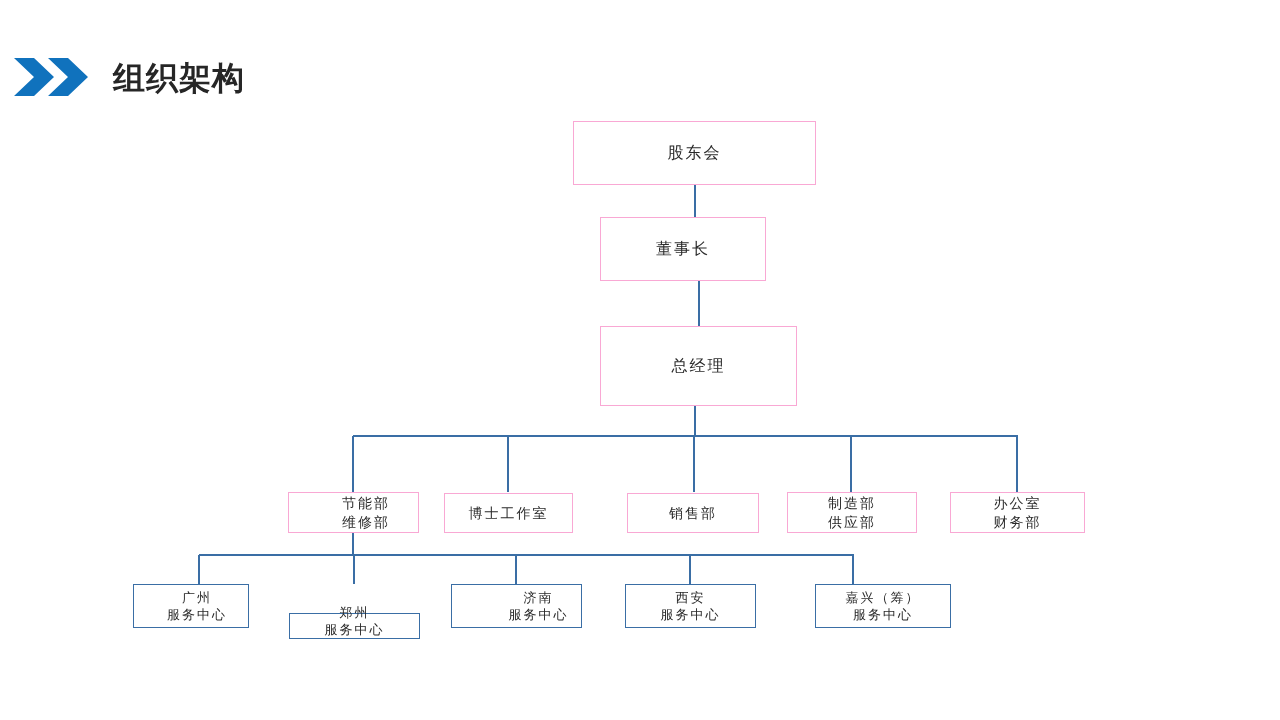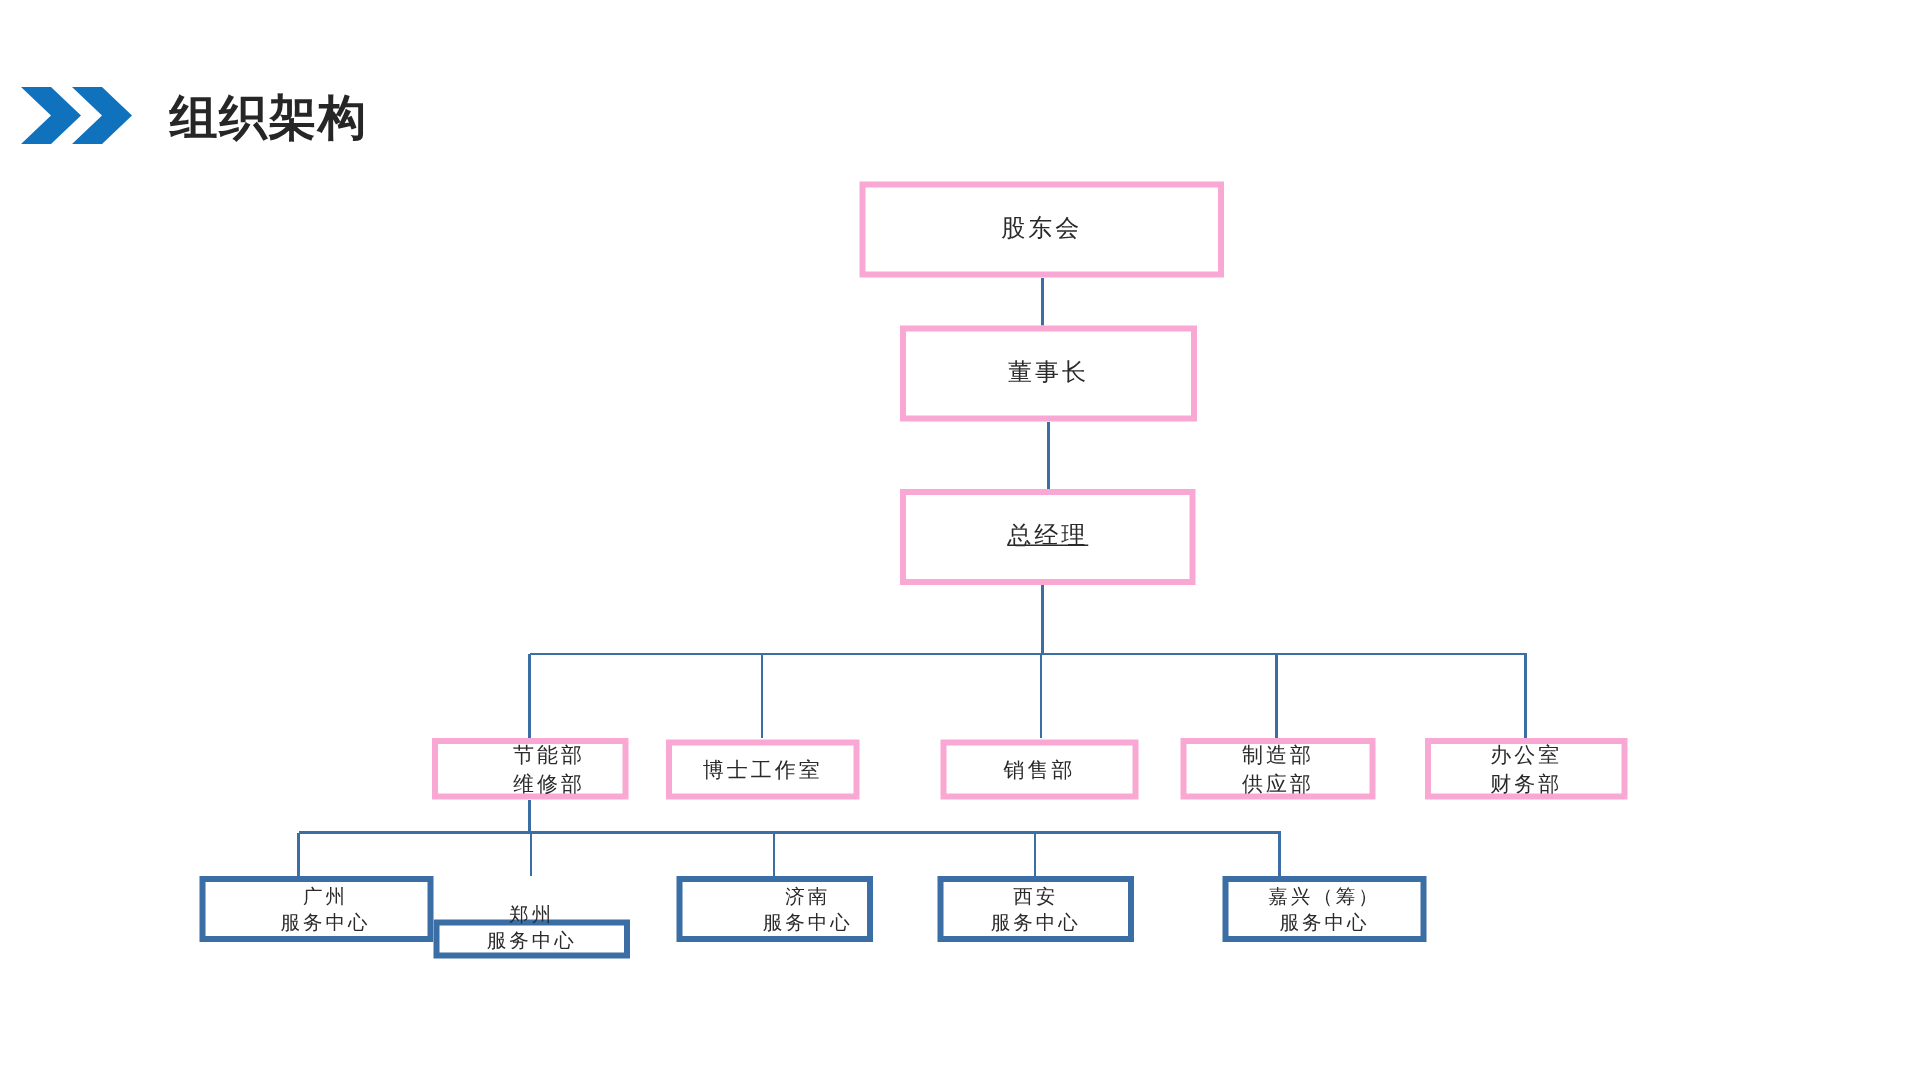--- a/index.html
+++ b/index.html
@@ -65,21 +65,21 @@
     left: 0;
     top: 0;
     width: 1280px;
     height: 720px;
     pointer-events: none;
   }
 
   .node {
     position: absolute;
     box-sizing: border-box;
-    border: 4px solid #f9a8d4;
+    border: 1px solid #f9a8d4;
     background: #ffffff;
     color: #2a2a2a;
     display: flex;
     flex-direction: column;
     align-items: center;
     justify-content: center;
     text-align: center;
     letter-spacing: 2px;
     white-space: nowrap;
   }
@@ -145,25 +145,25 @@
         <line x1="516" y1="555" x2="516" y2="584"></line>
         <line x1="690" y1="555" x2="690" y2="584"></line>
         <line x1="853" y1="555" x2="853" y2="584"></line>
       </g>
     </svg>
 
     <div class="node tier-exec" style="left:573px; top:121px; width:243px; height:64px;">
       <span class="line1">股东会</span>
     </div>
 
-    <div class="node tier-exec" style="left:600px; top:217px; width:198px; height:64px;">
+    <div class="node tier-exec" style="left:600px; top:217px; width:166px; height:64px;">
       <span class="line1">董事长</span>
     </div>
 
-    <div class="node tier-exec" style="left:600px; top:326px; width:197px; height:64px;text-decoration:underline;">
+    <div class="node tier-exec" style="left:600px; top:326px; width:197px; height:80px;">
       <span class="line1">总经理</span>
     </div>
 
     <div class="node tier-dept" style="left:288px; top:492px; width:131px; height:41px;padding-left:25px;">
       <span class="line1">节能部</span>
       <span class="line2">维修部</span>
     </div>
 
     <div class="node tier-dept" style="left:444px; top:493px; width:129px; height:40px;">
       <span class="line1">博士工作室</span>
@@ -176,21 +176,21 @@
     <div class="node tier-dept" style="left:787px; top:492px; width:130px; height:41px;text-align:center;">
       <span class="line1">制造部</span>
       <span class="line2">供应部</span>
     </div>
 
     <div class="node tier-dept" style="left:950px; top:492px; width:135px; height:41px;">
       <span class="line1">办公室</span>
       <span class="line2">财务部</span>
     </div>
 
-    <div class="node tier-center" style="left:133px; top:584px; width:156px; height:44px;padding-left:12px;">
+    <div class="node tier-center" style="left:133px; top:584px; width:116px; height:44px;padding-left:12px;">
       <span class="line1">广州</span>
       <span class="line2">服务中心</span>
     </div>
 
     <div class="node tier-center" style="left:289px; top:613px; width:131px; height:26px;justify-content:flex-end;">
       <span class="line1">郑州</span>
       <span class="line2">服务中心</span>
     </div>
 
     <div class="node tier-center" style="left:451px; top:584px; width:131px; height:44px;padding-left:44px;">

